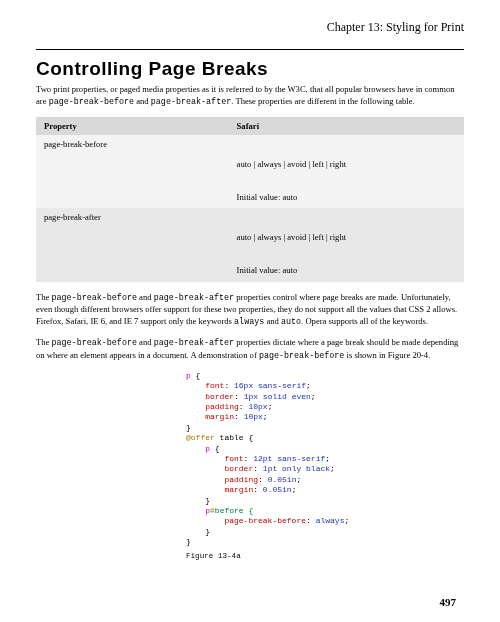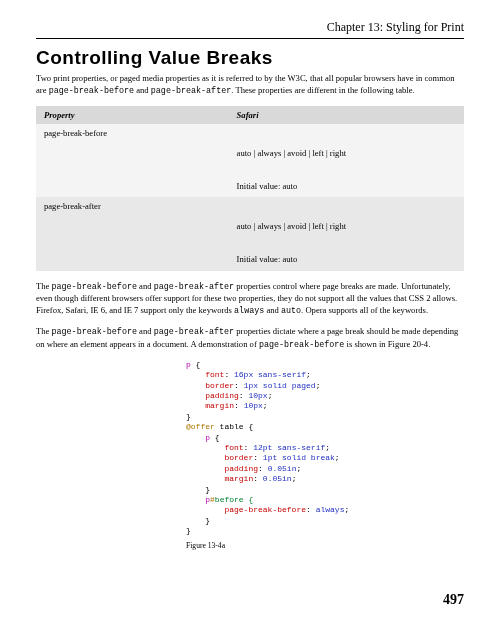--- a/index.html
+++ b/index.html
@@ -13,21 +13,21 @@
     overflow: hidden;
   }
   .page {
     padding: 20px 36px 10px 36px;
     box-sizing: border-box;
   }
   .chapter-header {
     text-align: right;
     font-size: 12px;
     font-family: Georgia, serif;
-    padding-bottom: 3px;
+    padding-bottom: 14px;
     border-bottom: 1px solid #000;
     margin-bottom: 8px;
   }
   .section-heading {
     font-family: Arial, Helvetica, sans-serif;
     font-weight: bold;
     font-size: 19px;
     letter-spacing: 0.5px;
     margin: 0 0 4px 0;
   }
@@ -46,62 +46,61 @@
     border-collapse: collapse;
     margin: 6px 0 10px 0;
     font-size: 8.6px;
   }
   table.prop-table td {
     padding: 4px 8px;
     vertical-align: top;
   }
   table.prop-table tr.head td {
     background: #d9d9d9;
-    font-style: italic;
     font-weight: bold;
   }
   table.prop-table tr.r0 td { background: #f4f4f4; }
   table.prop-table tr.r1 td { background: #e8e8e8; }
   .val-line { display: block; line-height: 1.6; margin-top: 19px; }
   .code-block {
     font-family: "Courier New", Courier, monospace;
     font-size: 8px;
     line-height: 1.3;
     margin-left: 150px;
     white-space: pre;
     margin-bottom: 4px;
   }
   .figure-label {
-    font-family: Liberation Serif, serif;
+    font-family: Liberation Mono, monospace;
     font-size: 7.6px;
     margin-left: 150px;
     margin-top: 2px;
   }
   .page-number {
     position: absolute;
     bottom: 14px;
-    right: 36px;
+    right: 44px;
     font-weight: bold;
-    font-size: 14px;
+    font-size: 11px;
     font-family: Georgia, serif;
   }
   .c-red   { color: #c40000; }
   .c-blue  { color: #2030c0; }
   .c-gold  { color: #b07800; }
   .c-green { color: #008030; }
   .c-mag   { color: #b000b0; }
 </style>
 </head>
 <body>
 
 <div class="page">
 
   <div class="chapter-header">Chapter 13: Styling for Print</div>
 
-  <h1 class="section-heading">Controlling Value Breaks</h1>
+  <h1 class="section-heading">Controlling Page Breaks</h1>
 
   <p class="body-text">
     <span>Two print properties, or paged media properties as it is referred to by the W3C, that all popular browsers have in common are </span><span class="code-inline">page-break-before</span><span> and </span><span class="code-inline">page-break-after</span><span>. These properties are different in the following table.</span>
   </p>
 
   <table class="prop-table">
     <tbody>
         <tr class="head">
       <td style="width:45%">Property</td>
       <td>Safari</td>
@@ -126,28 +125,28 @@
   <p class="body-text">
     <span>The </span><span class="code-inline">page-break-before</span><span> and </span><span class="code-inline">page-break-after</span><span> properties control where page breaks are made. Unfortunately, even though different browsers offer support for these two properties, they do not support all the values that CSS 2 allows. Firefox, Safari, IE 6, and IE 7 support only the keywords </span><span class="code-inline">always</span><span> and </span><span class="code-inline">auto</span><span>. Opera supports all of the keywords.</span>
   </p>
 
   <p class="body-text">
     <span>The </span><span class="code-inline">page-break-before</span><span> and </span><span class="code-inline">page-break-after</span><span> properties dictate where a page break should be made depending on where an element appears in a document. A demonstration of </span><span class="code-inline">page-break-before</span><span> is shown in Figure 20-4.</span>
   </p>
 
   <div class="code-block"><span class="c-mag">p</span><span> {</span>
     <span class="c-red">font</span><span>: </span><span class="c-blue">16px sans-serif</span><span>;</span>
-    <span class="c-red">border</span><span>: </span><span class="c-blue">1px solid paged</span><span>;</span>
+    <span class="c-red">border</span><span>: </span><span class="c-blue">1px solid even</span><span>;</span>
     <span class="c-red">padding</span><span>: </span><span class="c-blue">10px</span><span>;</span>
     <span class="c-red">margin</span><span>: </span><span class="c-blue">10px</span><span>;</span>
 <span>}</span>
 <span class="c-gold">@offer</span><span> table {</span>
     <span class="c-mag">p</span><span> {</span>
         <span class="c-red">font</span><span>: </span><span class="c-blue">12pt sans-serif</span><span>;</span>
-        <span class="c-red">border</span><span>: </span><span class="c-blue">1pt solid break</span><span>;</span>
+        <span class="c-red">border</span><span>: </span><span class="c-blue">1pt only black</span><span>;</span>
         <span class="c-red">padding</span><span>: </span><span class="c-blue">0.05in</span><span>;</span>
         <span class="c-red">margin</span><span>: </span><span class="c-blue">0.05in</span><span>;</span>
     <span>}</span>
     <span class="c-mag">p</span><span class="c-gold">#</span><span class="c-green">before {</span>
         <span class="c-red">page-break-before</span><span>: </span><span class="c-blue">always</span><span>;</span>
     <span>}</span>
 <span>}</span></div>
 
   <div class="figure-label">Figure 13-4a</div>
 

